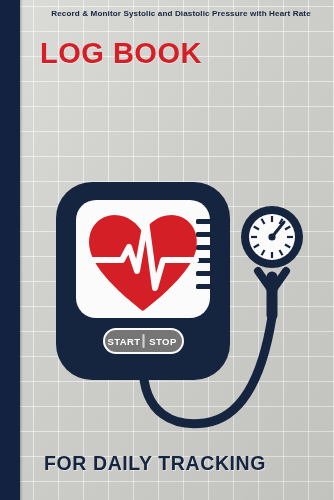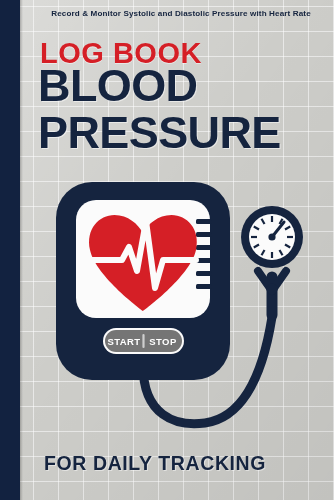--- a/index.html
+++ b/index.html
@@ -121,24 +121,20 @@
   <div id="grid-bg"></div>
   <div id="grid-shade"></div>
 
   <div id="spine"></div>
   <div id="spine-edge"></div>
 
   <div id="subtitle">Record &amp; Monitor Systolic and Diastolic Pressure with Heart Rate</div>
 
   <div id="logbook">LOG BOOK</div>
 
-  <div id="title-main">
-    <span class="ln">BLOOD</span>
-    <span class="ln">PRESSURE</span>
-  </div>
 
   <div id="illustration">
     <svg width="334" height="275" viewBox="0 0 334 275" xmlns="http://www.w3.org/2000/svg">
 
       <path d="M 143 200 C 143 250, 175 262, 205 258 C 240 253, 262 215, 272 152" fill="none" stroke="#15243f" stroke-width="9" stroke-linecap="round"></path>
 
       <path d="M 272 150 L 272 112" fill="none" stroke="#15243f" stroke-width="11" stroke-linecap="round"></path>
       <path d="M 272 126 L 258 106 M 272 126 L 286 106" fill="none" stroke="#15243f" stroke-width="8" stroke-linecap="round"></path>
       <circle cx="272" cy="124" r="5.5" fill="#15243f"></circle>
 

